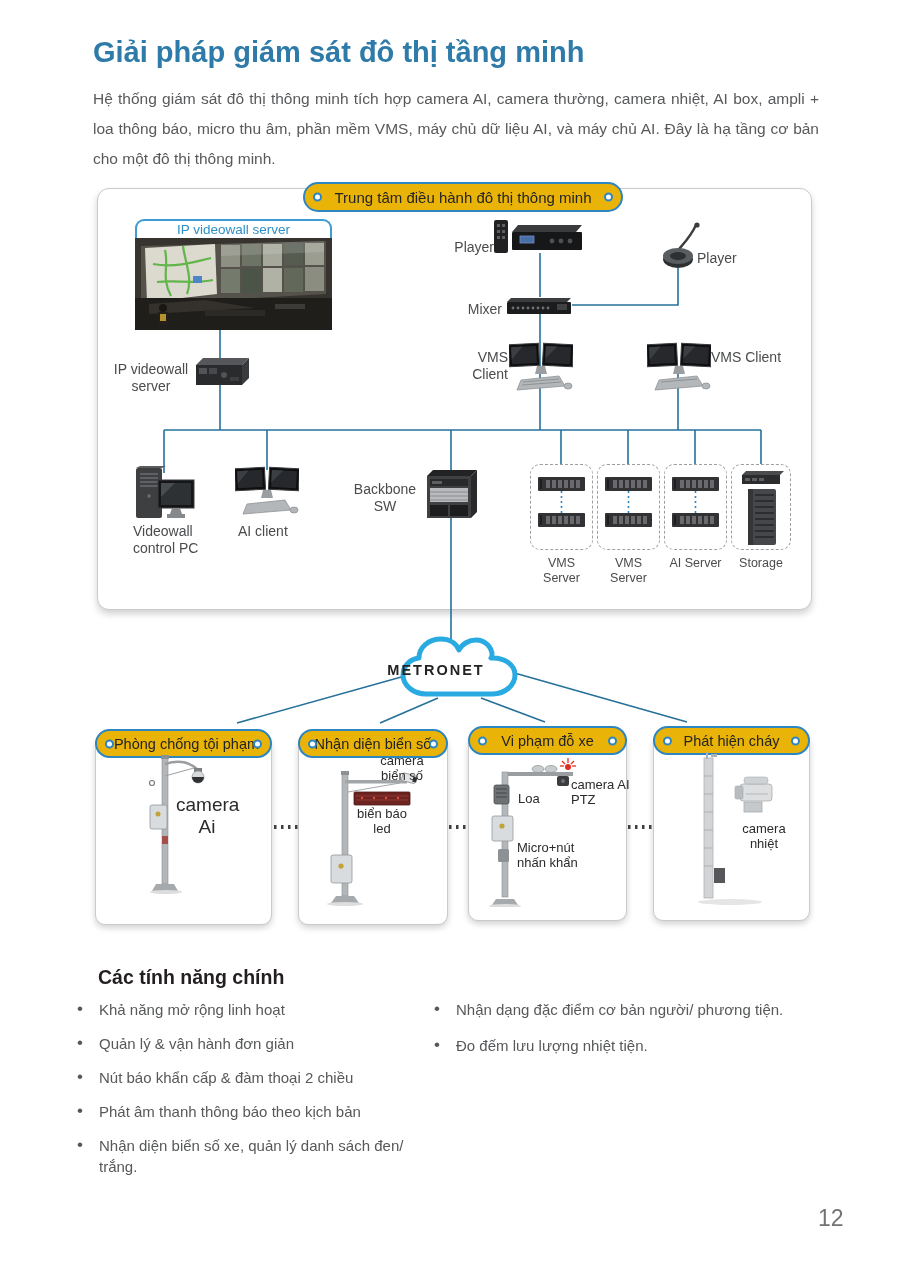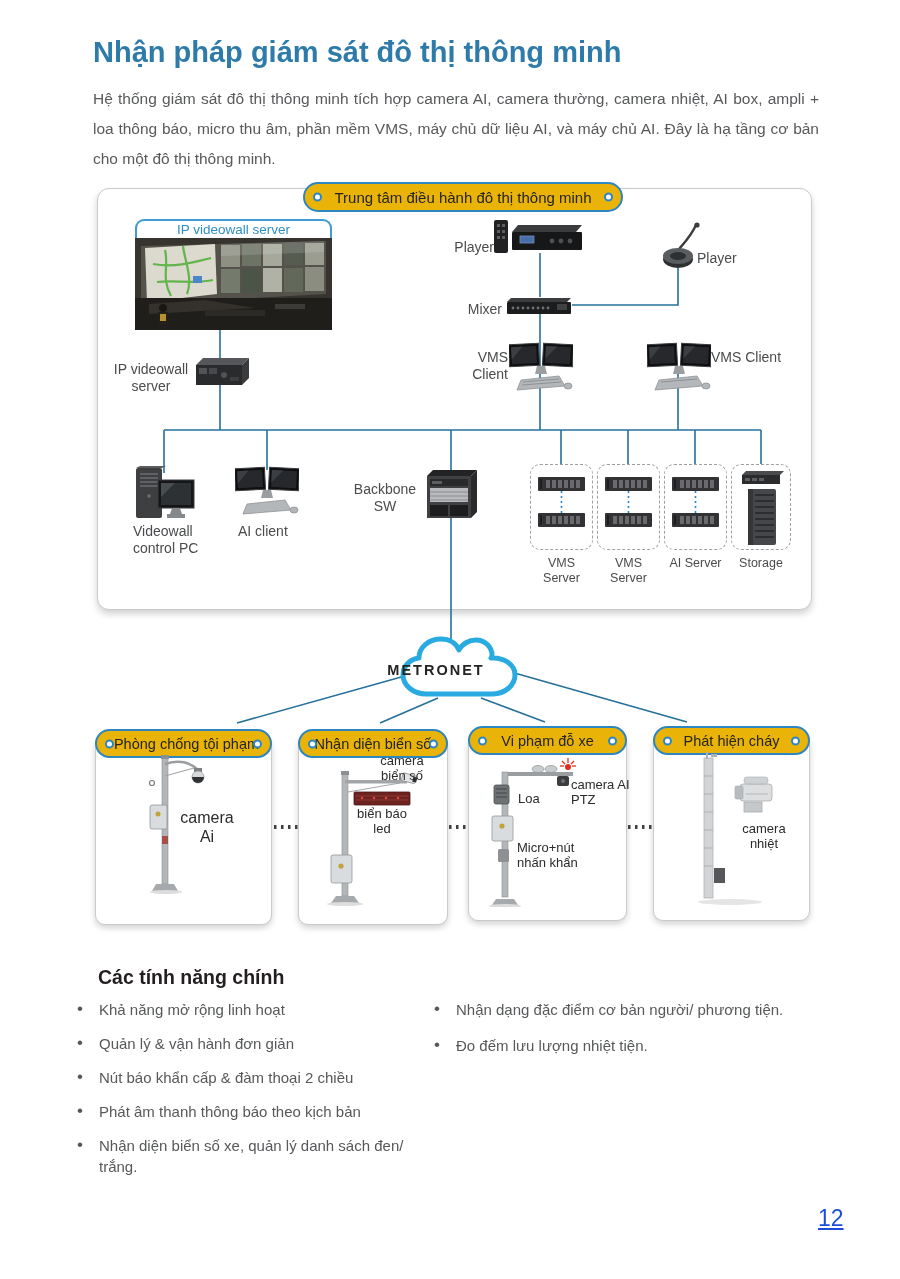--- a/index.html
+++ b/index.html
@@ -50,28 +50,28 @@
   .feat-heading { position:absolute; left:98px; top:966px; font-size:19.5px;
     font-weight:700; color:#231f20; }
   .feat-col { position:absolute; top:999px; font-size:15px; line-height:21px; color:#57585a; }
   .feat-col.lc { left:75px; width:352px; }
   .feat-col.rc { left:432px; width:382px; }
   .feat-item { position:relative; padding-left:24px; margin-bottom:13px; }
   .feat-col.rc .feat-item { margin-bottom:15px; text-align:justify; }
   .feat-item::before { content:"\2022"; position:absolute; left:2px; top:-1px;
     font-size:17px; color:#57585a; }
 
-  .page-number { position:absolute; left:818px; top:1205px; font-size:23px; color:#1d4ed8;text-decoration:underline; }
+  .page-number { position:absolute; left:818px; top:1205px; font-size:23px; color:#737373; }
 </style>
 </head>
 <body>
 
 <div class="page">
 
-  <h1 class="page-title">Nhận pháp giám sát đô thị thông minh</h1>
+  <h1 class="page-title">Giải pháp giám sát đô thị tầng minh</h1>
   <p class="intro">Hệ thống giám sát đô thị thông minh tích hợp camera AI, camera thường, camera nhiệt, AI box, ampli + loa thông báo, micro thu âm, phần mềm VMS, máy chủ dữ liệu AI, và máy chủ AI. Đây là hạ tầng cơ bản cho một đô thị thông minh.</p>
 
   <div class="frame-box" style="left:97px; top:188px; width:715px; height:422px;"></div>
 
   <div class="zone-box" style="left:95px; top:736px; width:177px; height:189px;"></div>
   <div class="zone-box" style="left:298px; top:736px; width:150px; height:189px;"></div>
   <div class="zone-box" style="left:468px; top:733px; width:159px; height:188px;"></div>
   <div class="zone-box" style="left:653px; top:733px; width:157px; height:188px;"></div>
 
   <svg id="wires" width="900" height="960" viewBox="0 0 900 960">
@@ -437,21 +437,21 @@
     <rect x="56" y="18" width="8" height="4" fill="#7e8183"></rect>
     <circle cx="60" cy="27" r="6" fill="#d7dadc" stroke="#9b9ea0" stroke-width="0.8"></circle>
     <path d="M54,27 A6,6 0 0 0 66,27 Z" fill="#2f3133"></path>
     <circle cx="14" cy="33" r="2.5" fill="none" stroke="#7b7e80" stroke-width="1.2"></circle>
     <rect x="12" y="55" width="17" height="24" rx="2" fill="#d9dcde" stroke="#94979a" stroke-width="0.8"></rect>
     <circle cx="20" cy="64" r="2.5" fill="#c2a23a"></circle>
     <rect x="24" y="86" width="6" height="8" fill="#a33c3c" opacity="0.85"></rect>
     <polygon points="18,134 36,134 40,141 14,141" fill="#a7aaac"></polygon>
     <ellipse cx="28" cy="142" rx="16" ry="2" fill="#dddddd"></ellipse>
   </svg>
-  <div class="lbl zl" style="left:176px; top:794px; width:62px; font-size:16px;margin-top:15px;">camera Ai</div>
+  <div class="lbl zl" style="left:176px; top:794px; width:62px; font-size:19px;">camera Ai</div>
 
   <svg class="icon" style="left:318px; top:750px;" width="112" height="158" viewBox="0 0 112 158">
     <rect x="24" y="24" width="6" height="122" fill="#b4b7b9" stroke="#8d9092" stroke-width="0.6"></rect>
     <rect x="23" y="21" width="8" height="4" fill="#8d9092"></rect>
     <rect x="27" y="30" width="62" height="3.5" fill="#a3a6a8"></rect>
     <line x1="30" y1="42" x2="82" y2="33" stroke="#a3a6a8" stroke-width="1"></line>
     <g transform="rotate(14 90 28)">
       <rect x="84" y="24" width="14" height="8" rx="1.5" fill="#e3e5e7" stroke="#8d9092" stroke-width="0.8"></rect>
       <rect x="95" y="25.5" width="4" height="5" fill="#2f3133"></rect>
     </g>

